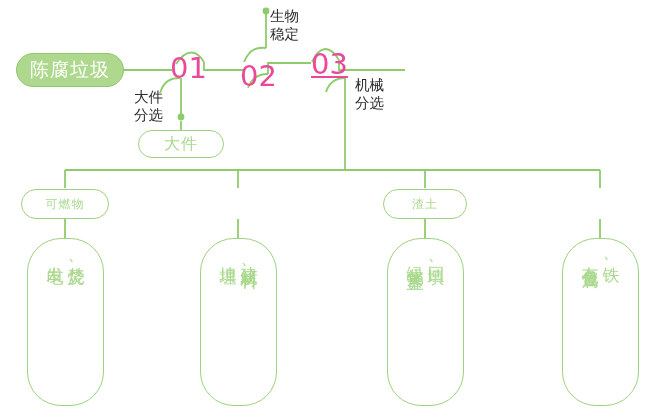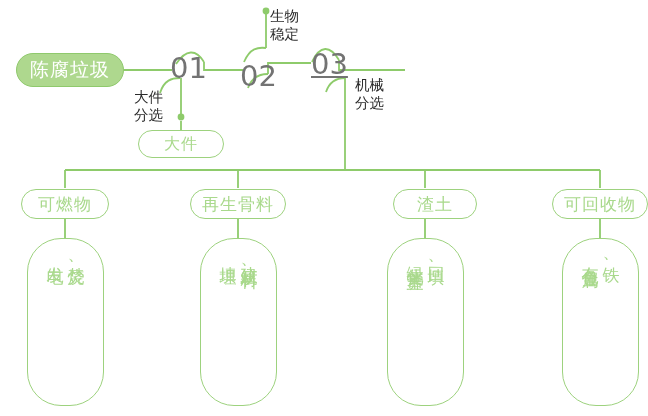--- a/index.html
+++ b/index.html
@@ -48,27 +48,27 @@
   .pill-outline {
     background: #ffffff;
     border: 1.6px solid #9dd27e;
     color: #a9d98c;
     font-size: 16px;
   }
   .pill-outline-sm {
     background: #ffffff;
     border: 1.6px solid #9dd27e;
     color: #a9d98c;
-    font-size: 17px;
+    font-size: 12px;
   }
 
   
   .stage-num {
     position: absolute;
-    color: #737373;
+    color: #ec4899;
     font-size: 29px;
     font-family: "DejaVu Sans", "Liberation Sans", sans-serif;
     font-weight: 400;
     letter-spacing: 0px;
     line-height: 1;
     white-space: nowrap;
   }
 
   
   .proc-label {
@@ -178,28 +178,22 @@
     <div>分选</div>
   </div>
 
   <div class="pill pill-outline" style="left:138px; top:130px; width:86px; height:28px;">
     <span>大件</span>
   </div>
 
   <div class="pill pill-outline-sm" style="left:21px; top:189px; width:88px; height:30px;">
     <span>可燃物</span>
   </div>
-  <div class="pill pill-outline-sm" style="left:190px; top:189px; width:96px; height:30px;">
-    <span>再生骨料</span>
-  </div>
-  <div class="pill pill-outline-sm" style="left:393px; top:189px; width:84px; height:30px;text-align:center;">
+  <div class="pill pill-outline-sm" style="left:383px; top:189px; width:84px; height:30px;text-align:center;">
     <span>渣土</span>
-  </div>
-  <div class="pill pill-outline-sm" style="left:552px; top:189px; width:96px; height:30px;">
-    <span>可回收物</span>
   </div>
 
   <div class="vbox" style="left:27px; top:238px; width:77px; height:168px;">
     <div class="vcol">焚烧、</div>
     <div class="vcol">发电</div>
   </div>
 
   <div class="vbox" style="left:200px; top:238px; width:77px; height:168px;">
     <div class="vcol">建筑材料、</div>
     <div class="vcol">填埋</div>

